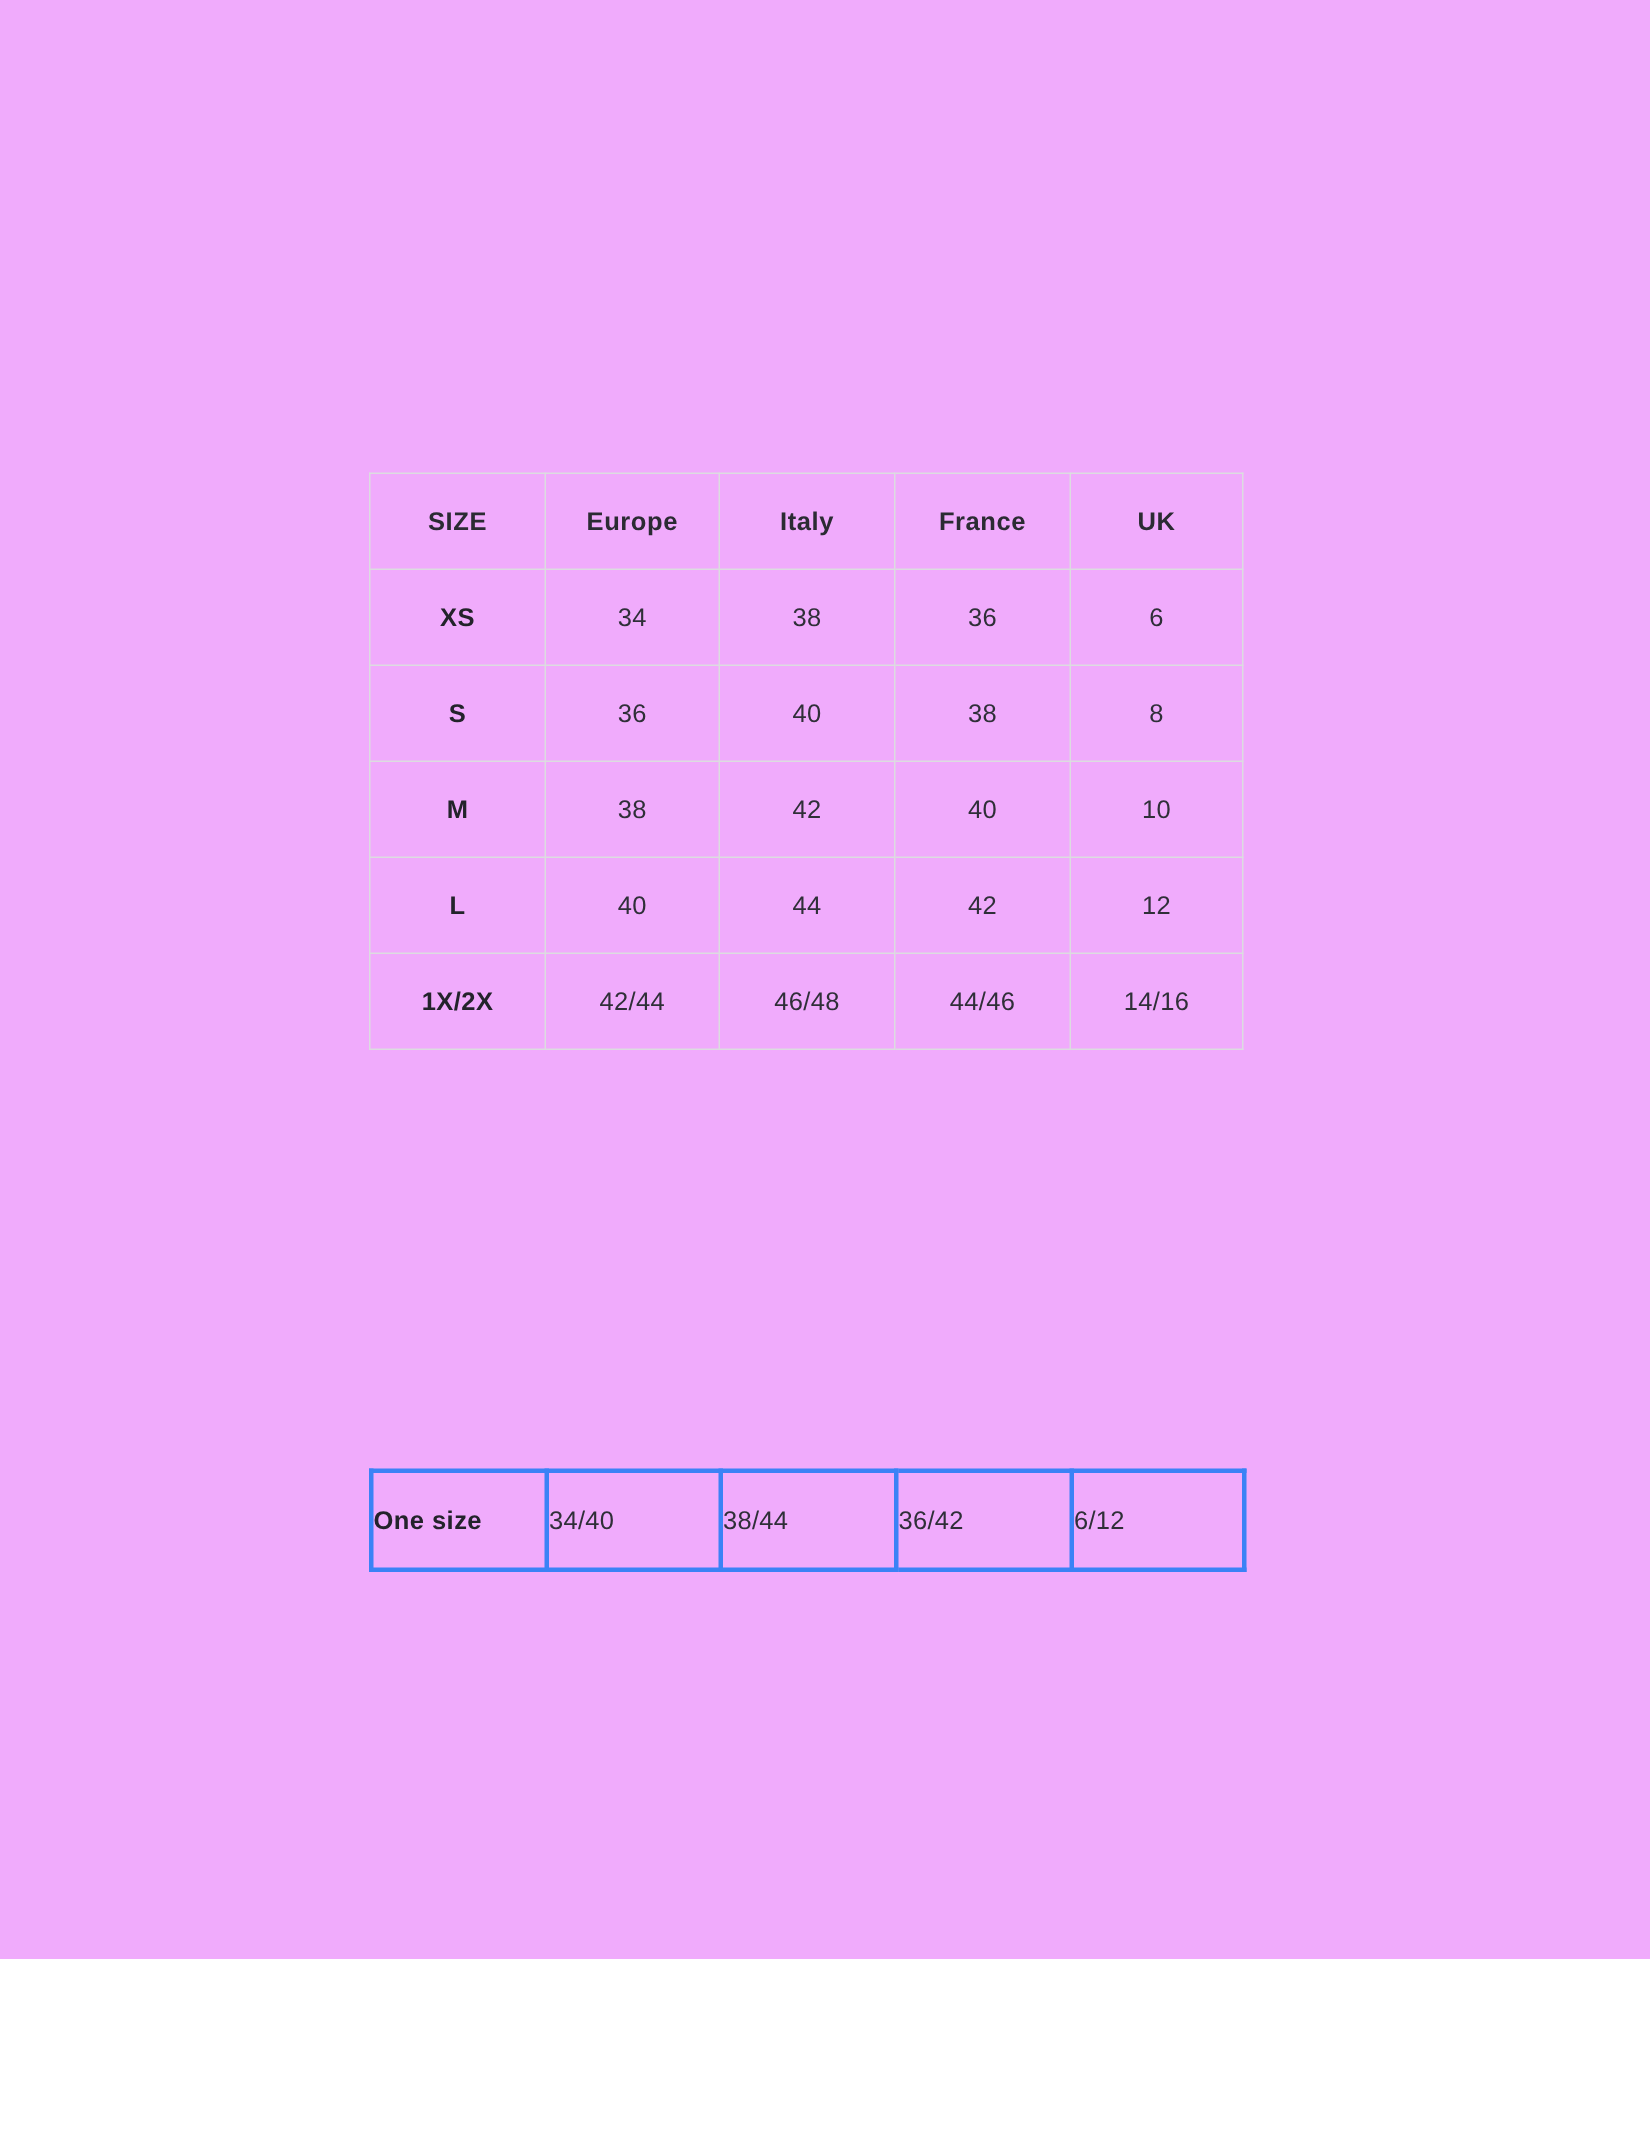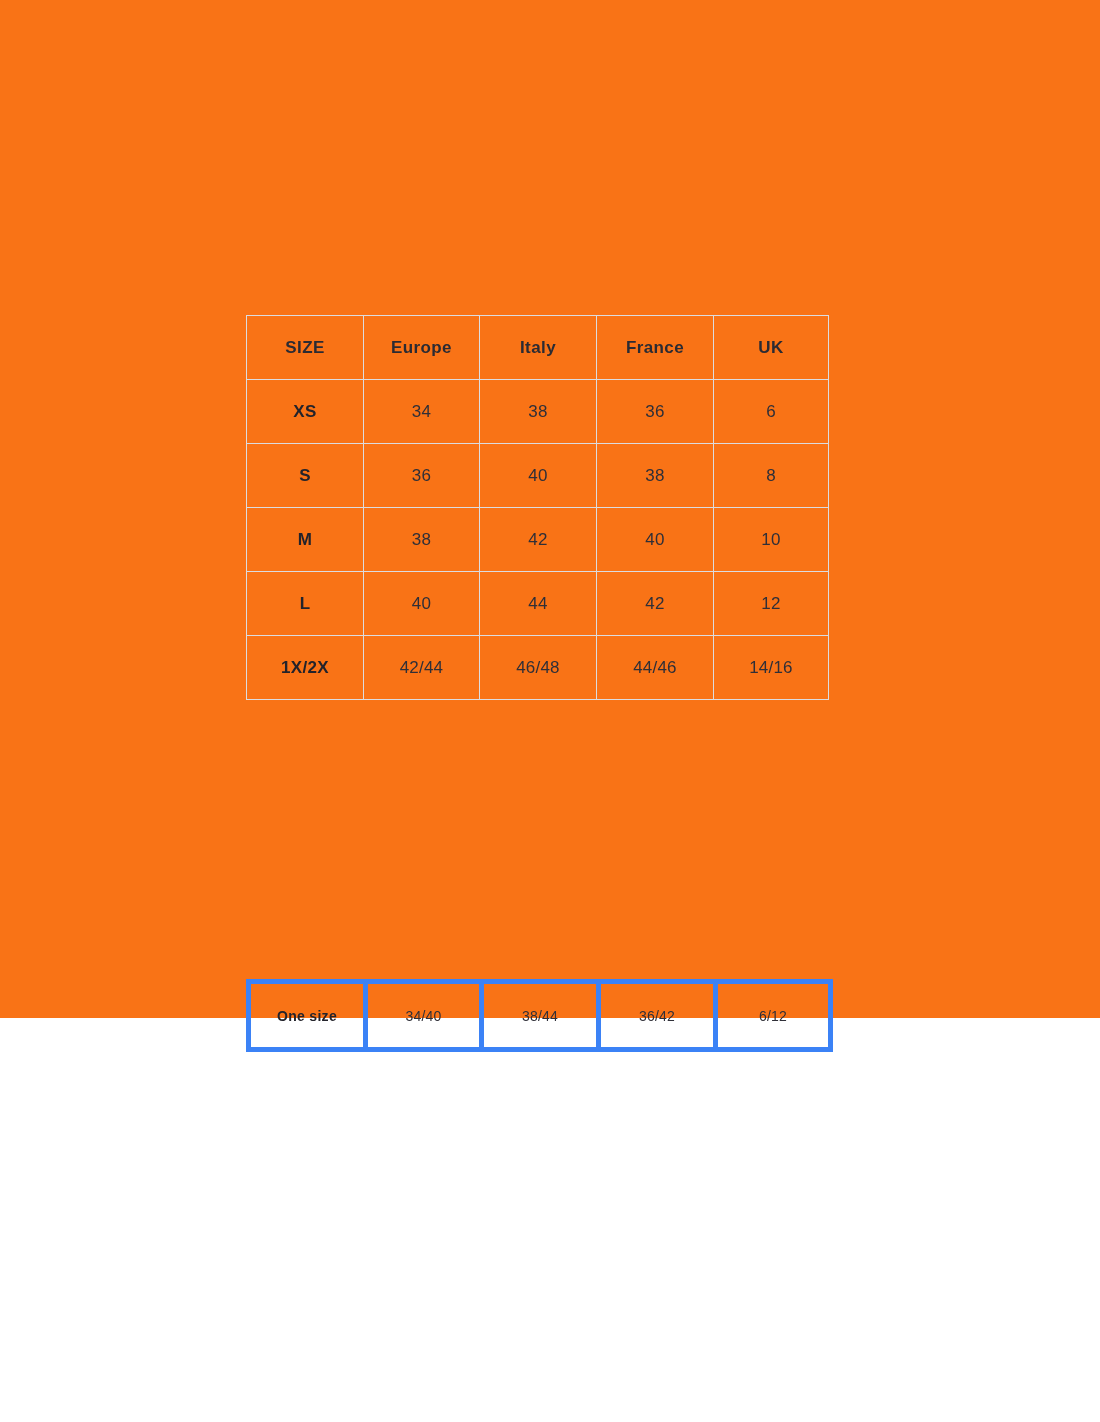--- a/index.html
+++ b/index.html
@@ -13,22 +13,22 @@
     font-family: "Liberation Sans", sans-serif;
     color: #2b2b33;
     position: relative;
     overflow: hidden;
   }
   .page {
     position: absolute;
     left: 0;
     top: 0;
     width: 1100px;
-    height: 1018px;
-    background: #f97316;
+    height: 1306px;
+    background: #f0abfc;
   }
   .chart-wrap {
     position: absolute;
     left: 246px;
     top: 315px;
     width: 582px;
   }
   table.size-table {
     border-collapse: collapse;
     width: 582px;
@@ -73,25 +73,25 @@
     border-collapse: collapse;
     width: 582px;
     table-layout: fixed;
   }
   table.extra-table col.c0 { width: 117px; }
   table.extra-table col.c1 { width: 116px; }
   table.extra-table col.c2 { width: 117px; }
   table.extra-table col.c3 { width: 117px; }
   table.extra-table col.c4 { width: 115px; }
   table.extra-table td {
-    border: 5px solid #3b82f6;
+    border: 3px solid #3b82f6;
     height: 63px;
-    text-align: center;
+    text-align: left;
     vertical-align: middle;
-    font-size: 14px;
+    font-size: 17px;
     font-weight: 400;
     color: #2f2f38;
     letter-spacing: 0.2px;
     padding: 0;
   }
   table.extra-table td.rowlabel {
     font-weight: 700;
     color: #23232b;
     letter-spacing: 0.3px;
   }

